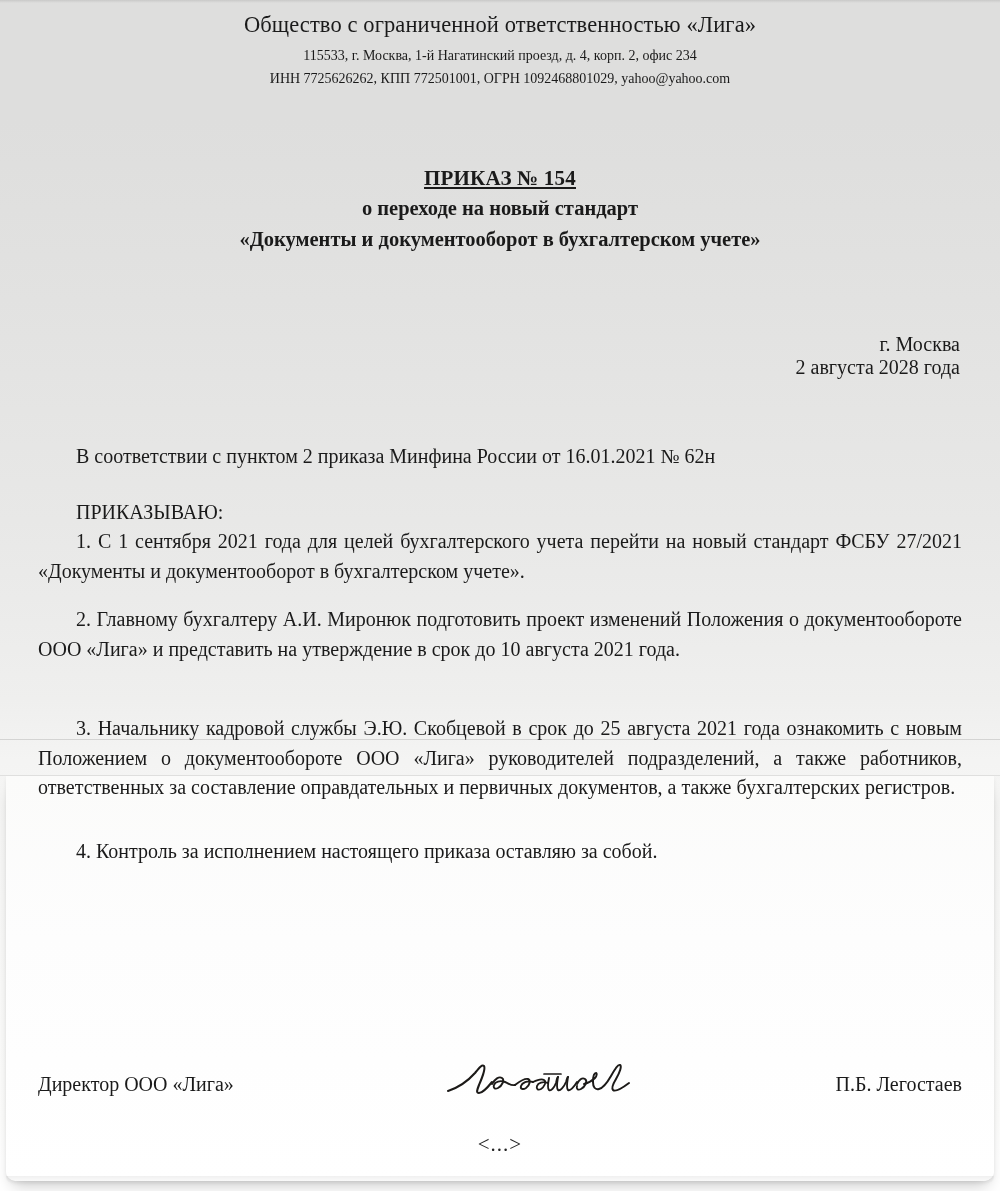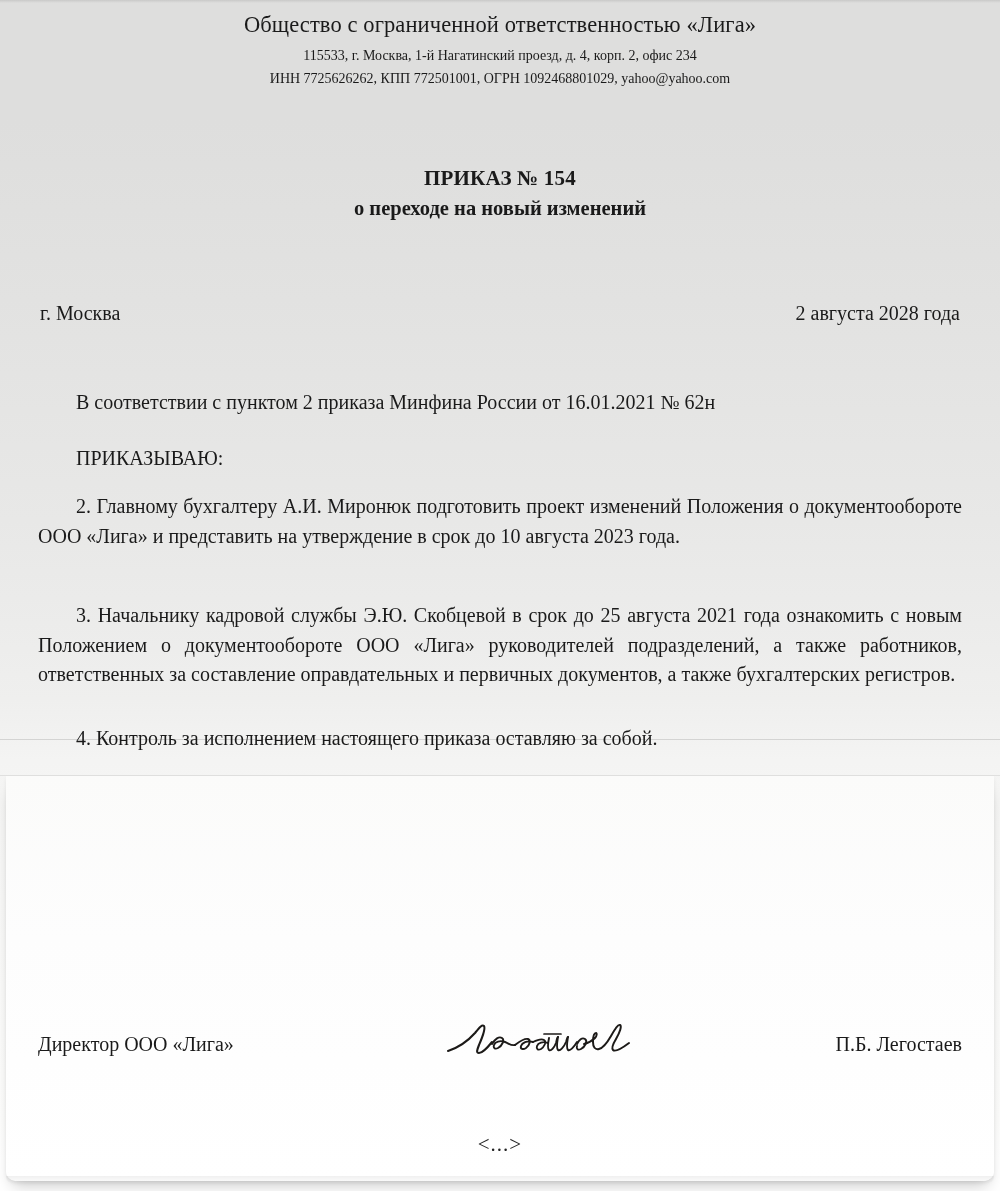--- a/index.html
+++ b/index.html
@@ -103,38 +103,40 @@
   
   .title-block {
     text-align: center;
     margin-top: 73px;
     font-weight: bold;
   }
   .title-main {
     font-size: 21px;
     line-height: 30px;
     letter-spacing: 0.2px;
+    text-decoration: underline;
   }
   .title-sub1 {
     font-size: 20.5px;
     line-height: 31px;
   }
   .title-sub2 {
     font-size: 20.5px;
     line-height: 31px;
   }
 
   
   .placedate {
     display: flex;
     justify-content: space-between;
-    align-items: flex-start;
+    align-items: flex-end;
     margin-top: 78px;
     font-size: 20px;
     padding: 0 2px;
+    flex-direction: column;
   }
 
   
   .body-text {
     margin-top: 63px;
     font-size: 20px;
     line-height: 29.5px;
   }
   .para {
     text-align: justify;
@@ -151,21 +153,21 @@
   .gap-sm { height: 19px; }
   .gap-md { height: 26px; }
   .gap-lg { height: 34px; }
   .gap-p3 { height: 50px; }
 
   
   .sign-row {
     position: absolute;
     left: 38px;
     right: 38px;
-    top: 1018px;
+    top: 1058px;
     display: flex;
     align-items: flex-end;
     justify-content: space-between;
     font-size: 20px;
   }
   .sign-left { white-space: nowrap; }
   .sign-right { white-space: nowrap; }
   .sign-mark {
     position: relative;
     width: 190px;
@@ -200,40 +202,42 @@
   <div class="content">
 
     <div class="letterhead">
       <div class="org-name">Общество с ограниченной ответственностью «Лига»</div>
       <div class="org-line first">115533, г. Москва, 1-й Нагатинский проезд, д. 4, корп. 2, офис 234</div>
       <div class="org-line">ИНН 7725626262, КПП 772501001, ОГРН 1092468801029, yahoo@yahoo.com</div>
     </div>
 
     <div class="title-block">
       <div class="title-main">ПРИКАЗ № 154</div>
-      <div class="title-sub1">о переходе на новый изменений</div>
+      <div class="title-sub1">о переходе на новый стандарт</div>
+      <div class="title-sub2">«Документы и документооборот в бухгалтерском учете»</div>
     </div>
 
     <div class="placedate">
       <span>г. Москва</span>
       <span>2 августа 2028 года</span>
     </div>
 
     <div class="body-text">
 
       <p class="para indent">В соответствии с пунктом 2 приказа Минфина России от 16.01.2021 № 62н</p>
 
       <div class="gap-md"></div>
 
       <p class="para nolead">ПРИКАЗЫВАЮ:</p>
 
+      <p class="para indent">1. С 1 сентября 2021 года для целей бухгалтерского учета перейти на новый стандарт ФСБУ 27/2021 «Документы и документооборот в бухгалтерском учете».</p>
 
       <div class="gap-sm"></div>
 
-      <p class="para indent">2. Главному бухгалтеру А.И. Миронюк подготовить проект изменений Положения о документообороте ООО «Лига» и представить на утверждение в срок до 10 августа 2023 года.</p>
+      <p class="para indent">2. Главному бухгалтеру А.И. Миронюк подготовить проект изменений Положения о документообороте ООО «Лига» и представить на утверждение в срок до 10 августа 2021 года.</p>
 
       <div class="gap-p3"></div>
 
       <p class="para indent">3. Начальнику кадровой службы Э.Ю. Скобцевой в срок до 25 августа 2021 года ознакомить с новым Положением о документообороте ООО «Лига» руководителей подразделений, а также работников, ответственных за составление оправдательных и первичных документов, а также бухгалтерских регистров.</p>
 
       <div class="gap-lg"></div>
 
       <p class="para indent">4. Контроль за исполнением настоящего приказа оставляю за собой.</p>
     </div>
   </div>

